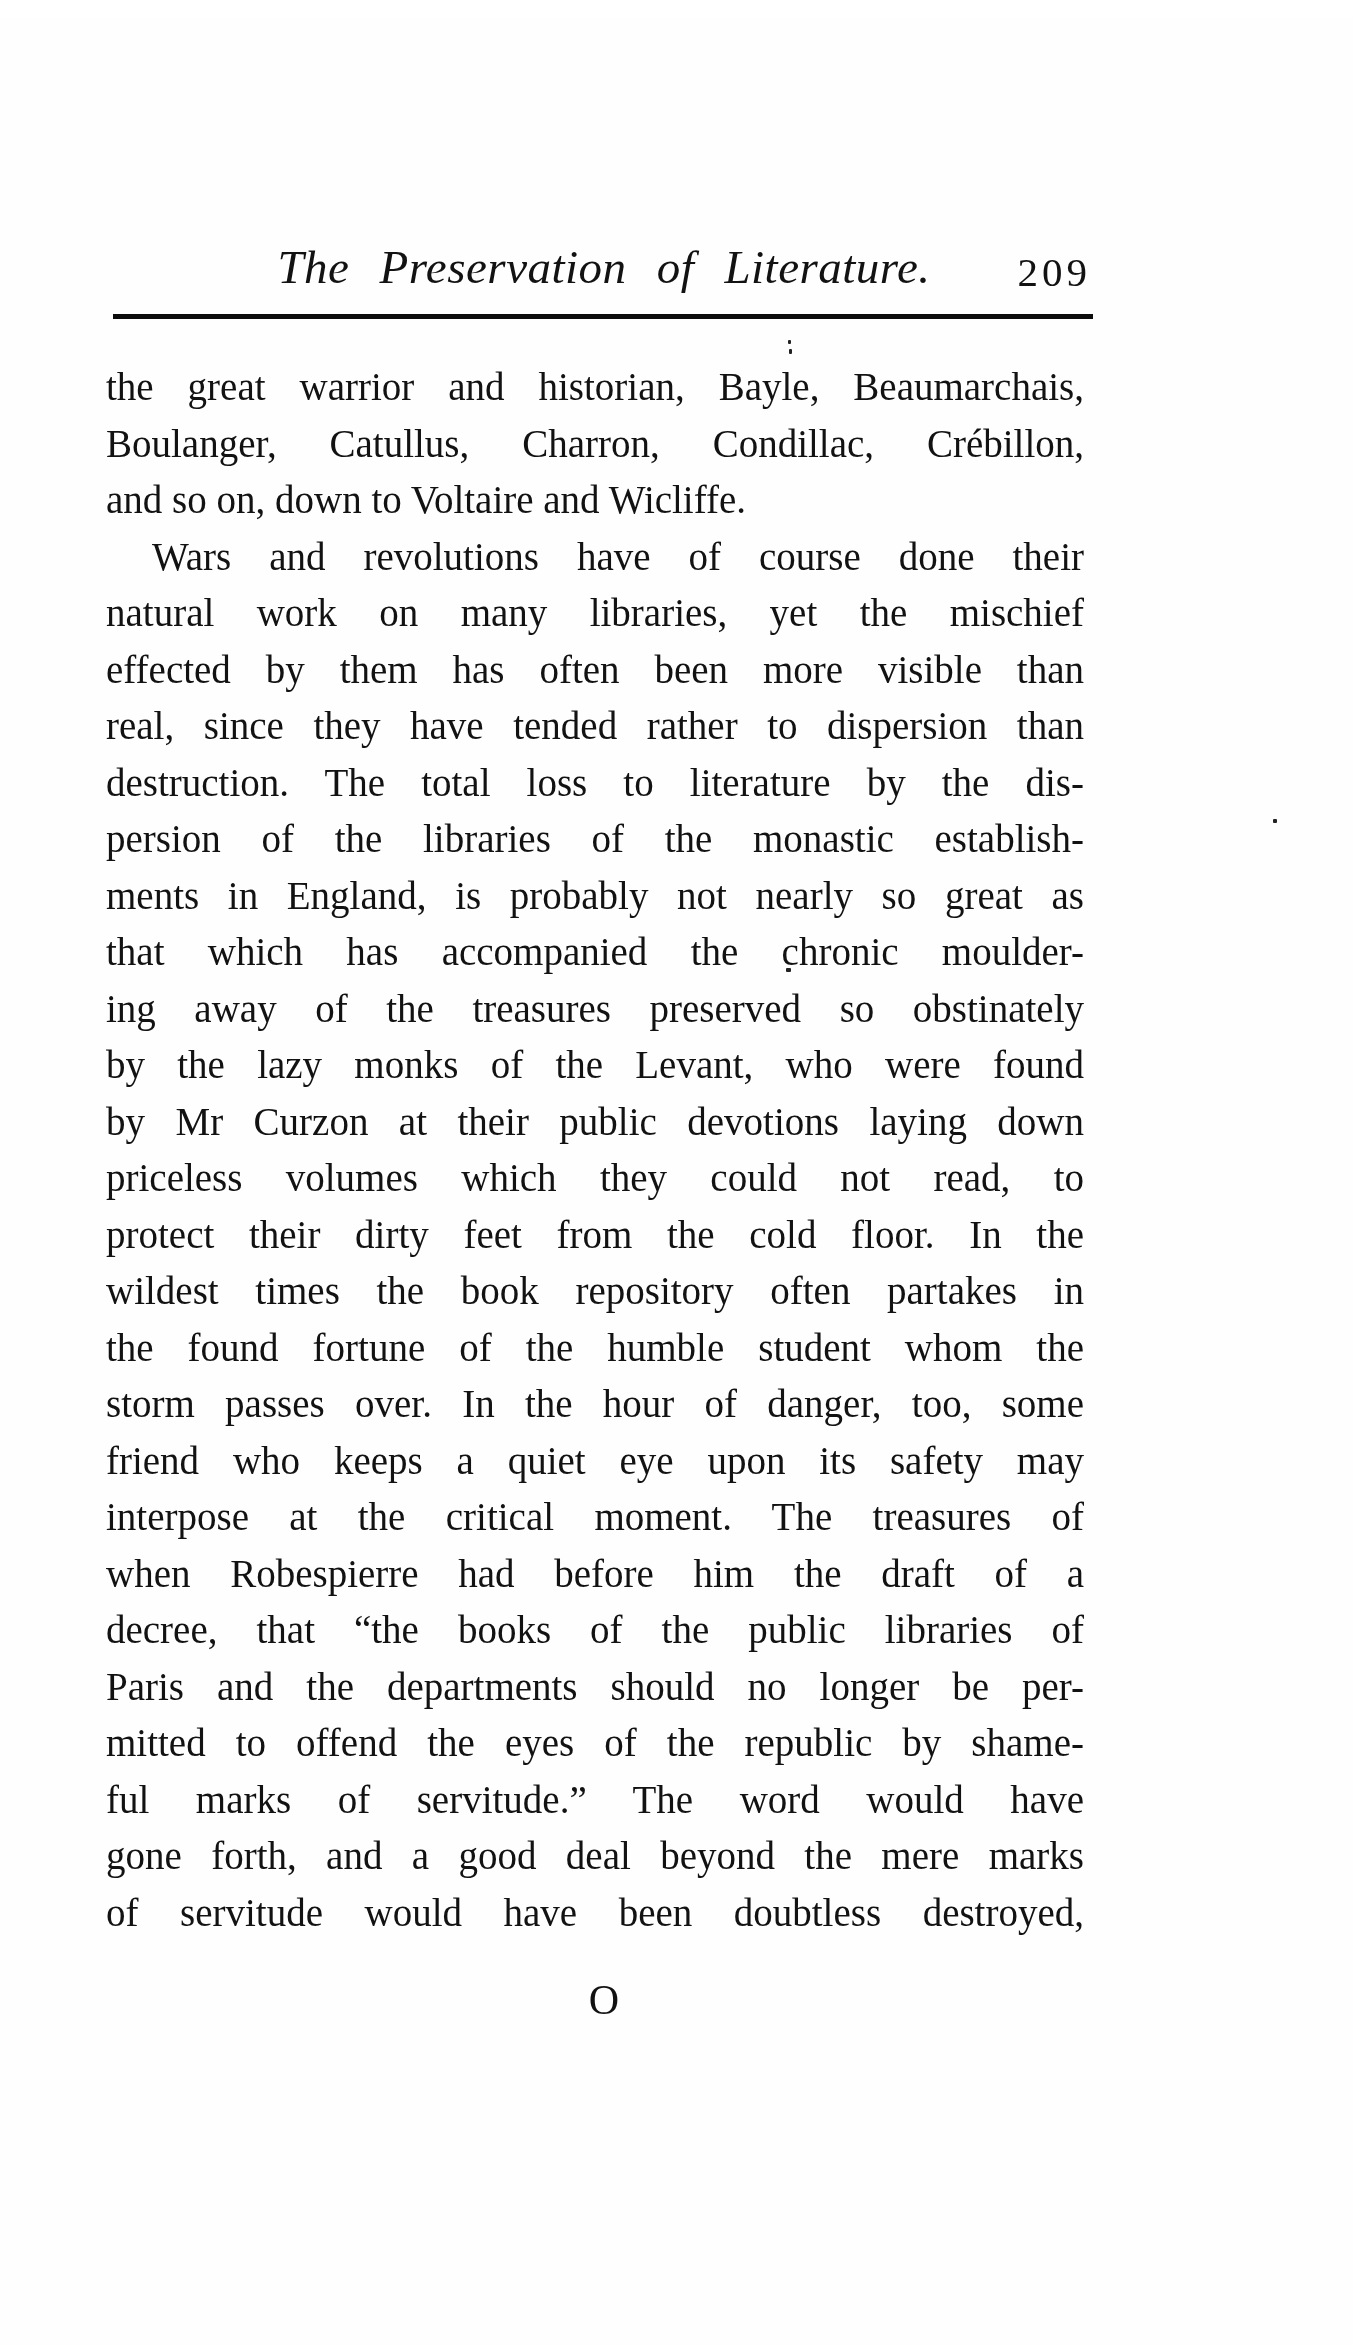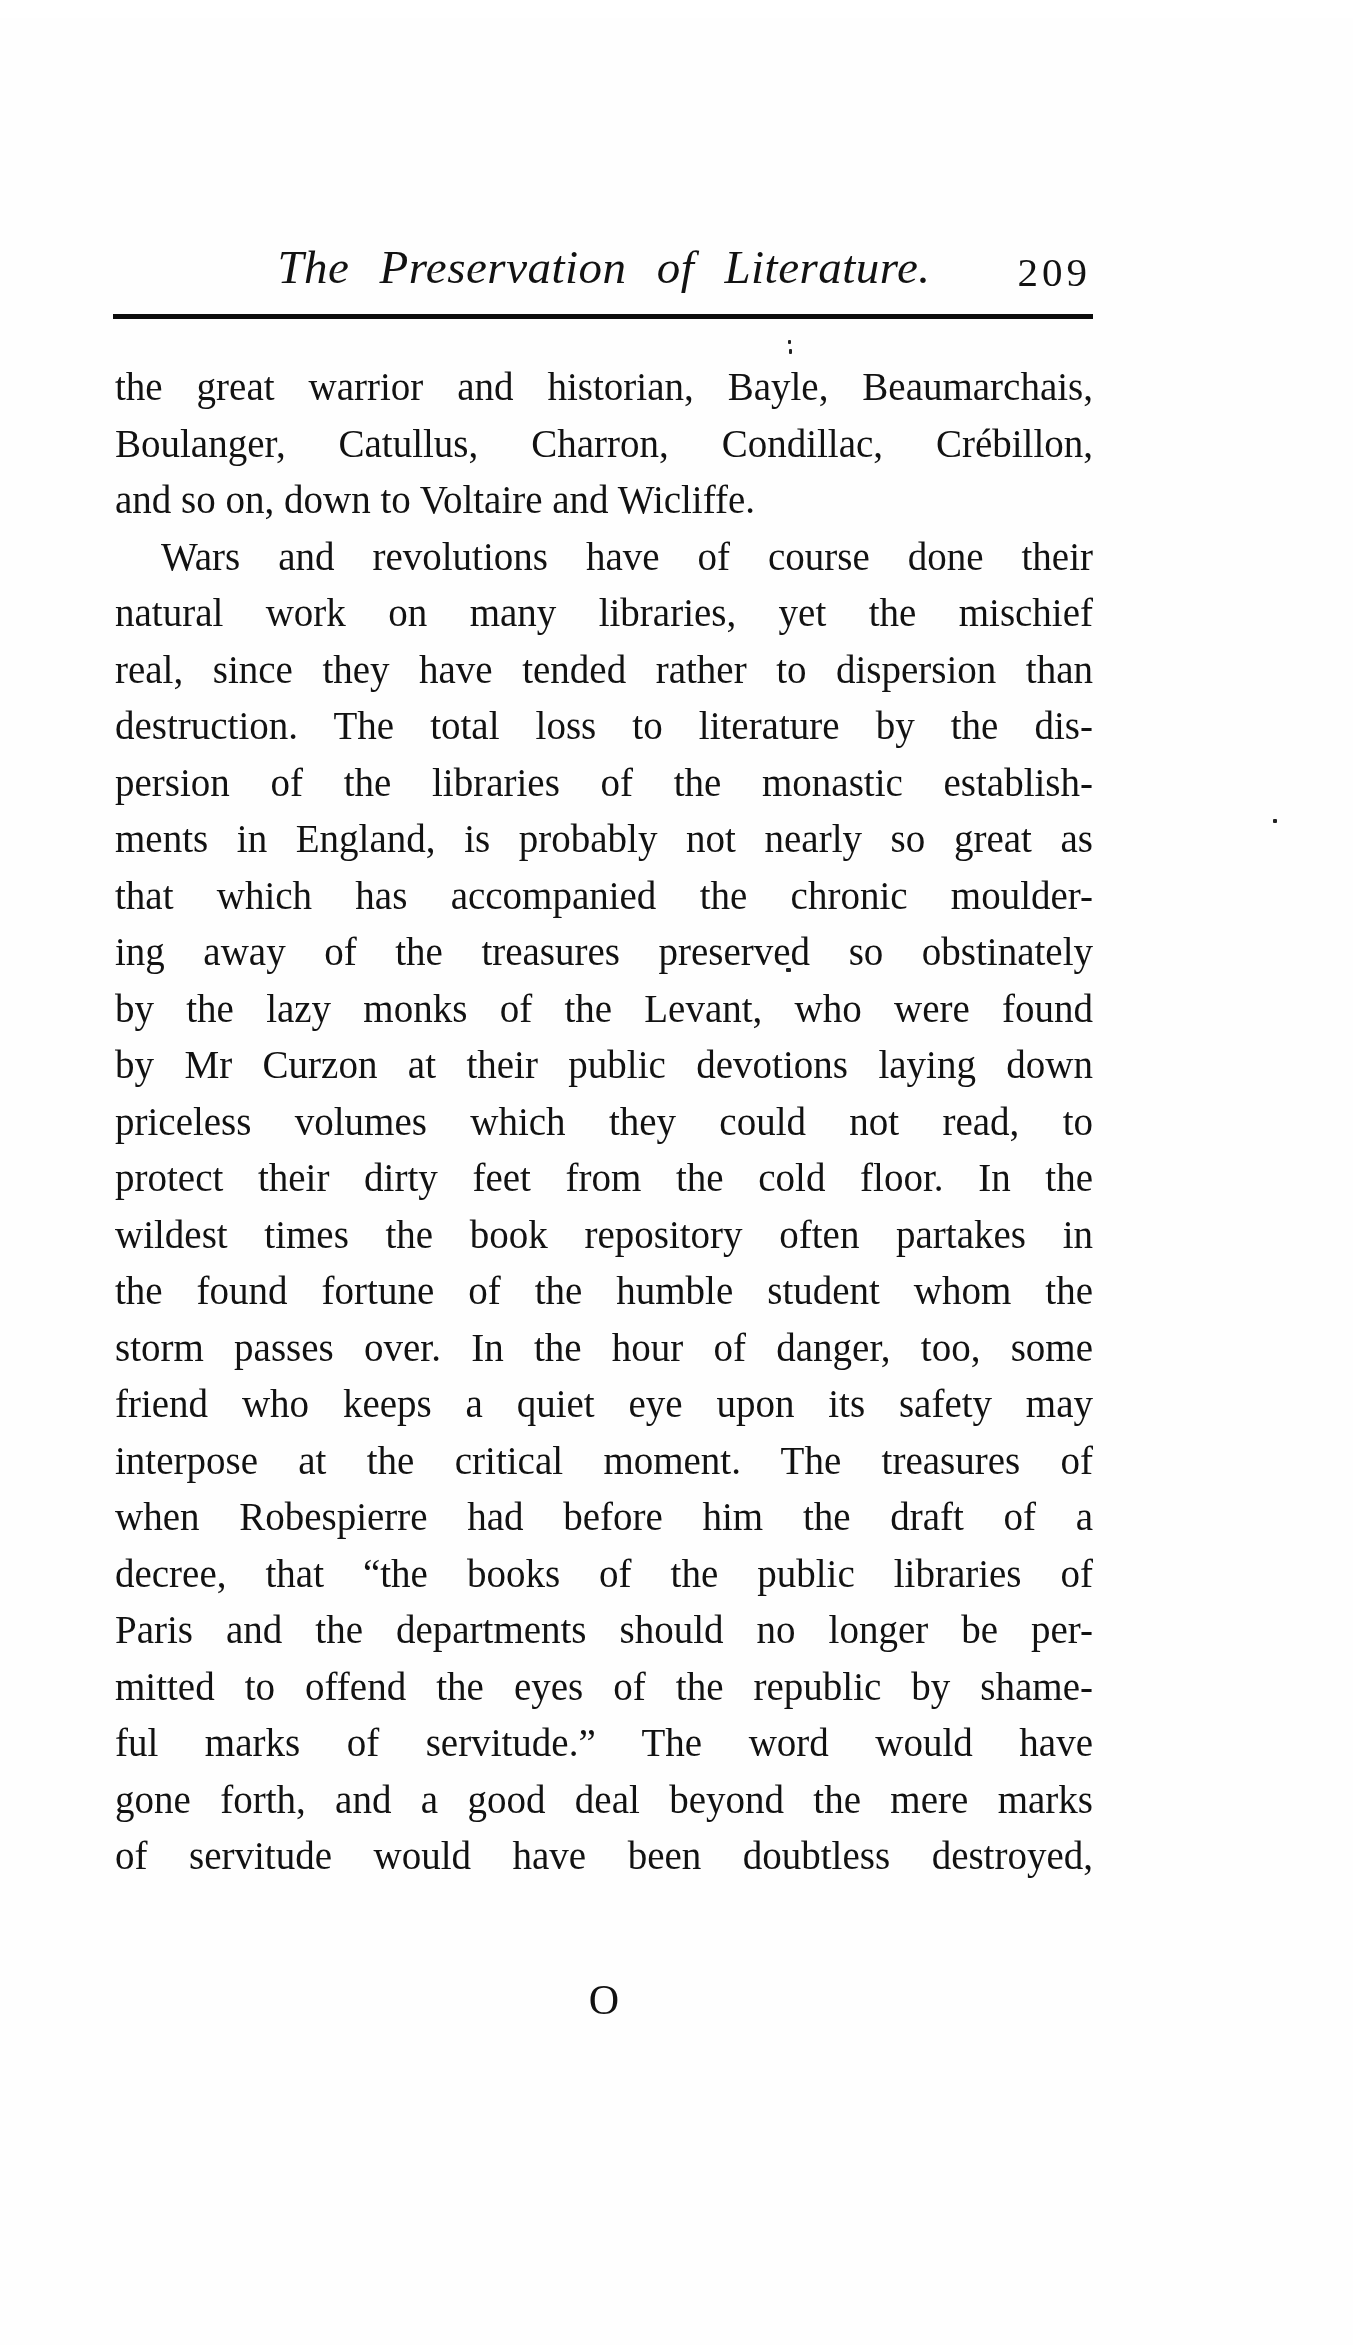--- a/index.html
+++ b/index.html
@@ -52,21 +52,21 @@
     top: 296px;
     left: 113px;
     width: 980px;
     height: 5px;
     background: #0c0c0c;
   }
   
   .body-text {
     position: absolute;
     top: 341px;
-    left: 115px;
+    left: 106px;
     width: 978px;
     font-size: 39px;
     line-height: 56.5px;
   }
   .line {
     text-align: justify;
     text-align-last: justify;
     white-space: normal;
     height: 56.5px;
     overflow: visible;
@@ -115,20 +115,21 @@
   <span class="speck speck-a2"></span>
   <span class="speck speck-b"></span>
   <span class="speck speck-c"></span>
 
   <div class="body-text">
       <div class="line">the great warrior and historian, Bayle, Beaumarchais,</div>
       <div class="line">Boulanger, Catullus, Charron, Condillac, Crébillon,</div>
       <div class="line end">and so on, down to Voltaire and Wicliffe.</div>
       <div class="line indent">Wars and revolutions have of course done their</div>
       <div class="line">natural work on many libraries, yet the mischief</div>
+      <div class="line">effected by them has often been more visible than</div>
       <div class="line">real, since they have tended rather to dispersion than</div>
       <div class="line">destruction.  The total loss to literature by the dis-</div>
       <div class="line">persion of the libraries of the monastic establish-</div>
       <div class="line">ments in England, is probably not nearly so great as</div>
       <div class="line">that which has accompanied the chronic moulder-</div>
       <div class="line">ing away of the treasures preserved so obstinately</div>
       <div class="line">by the lazy monks of the Levant, who were found</div>
       <div class="line">by Mr Curzon at their public devotions laying down</div>
       <div class="line">priceless volumes which they could not read, to</div>
       <div class="line">protect their dirty feet from the cold floor.  In the</div>

